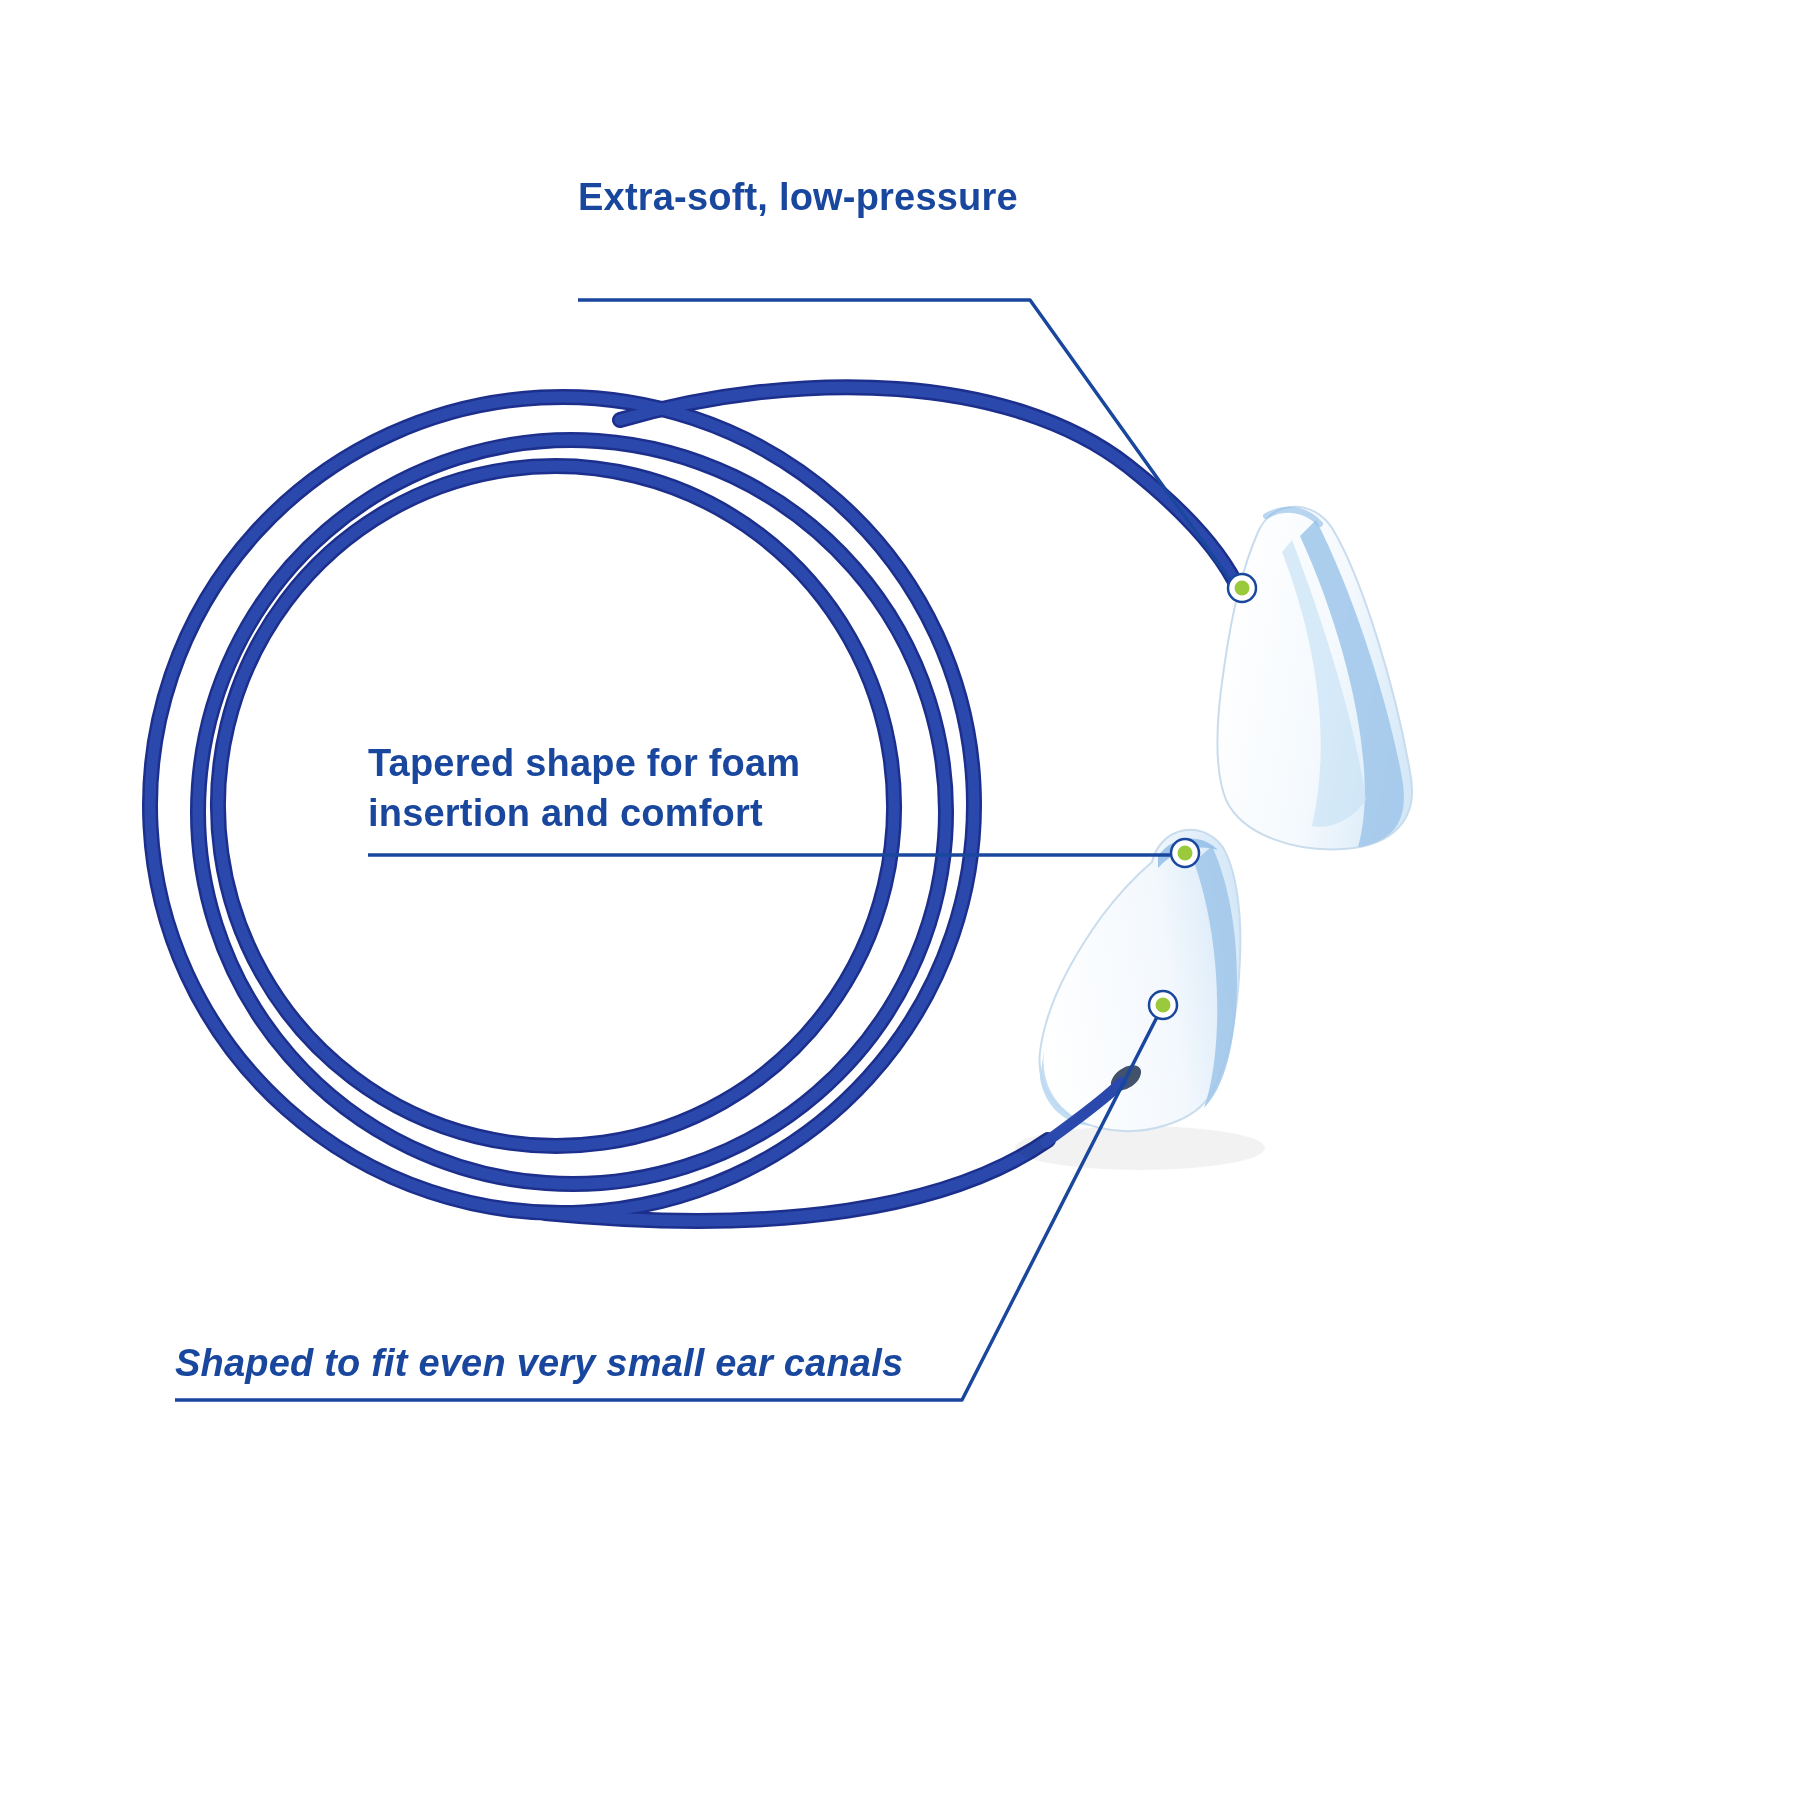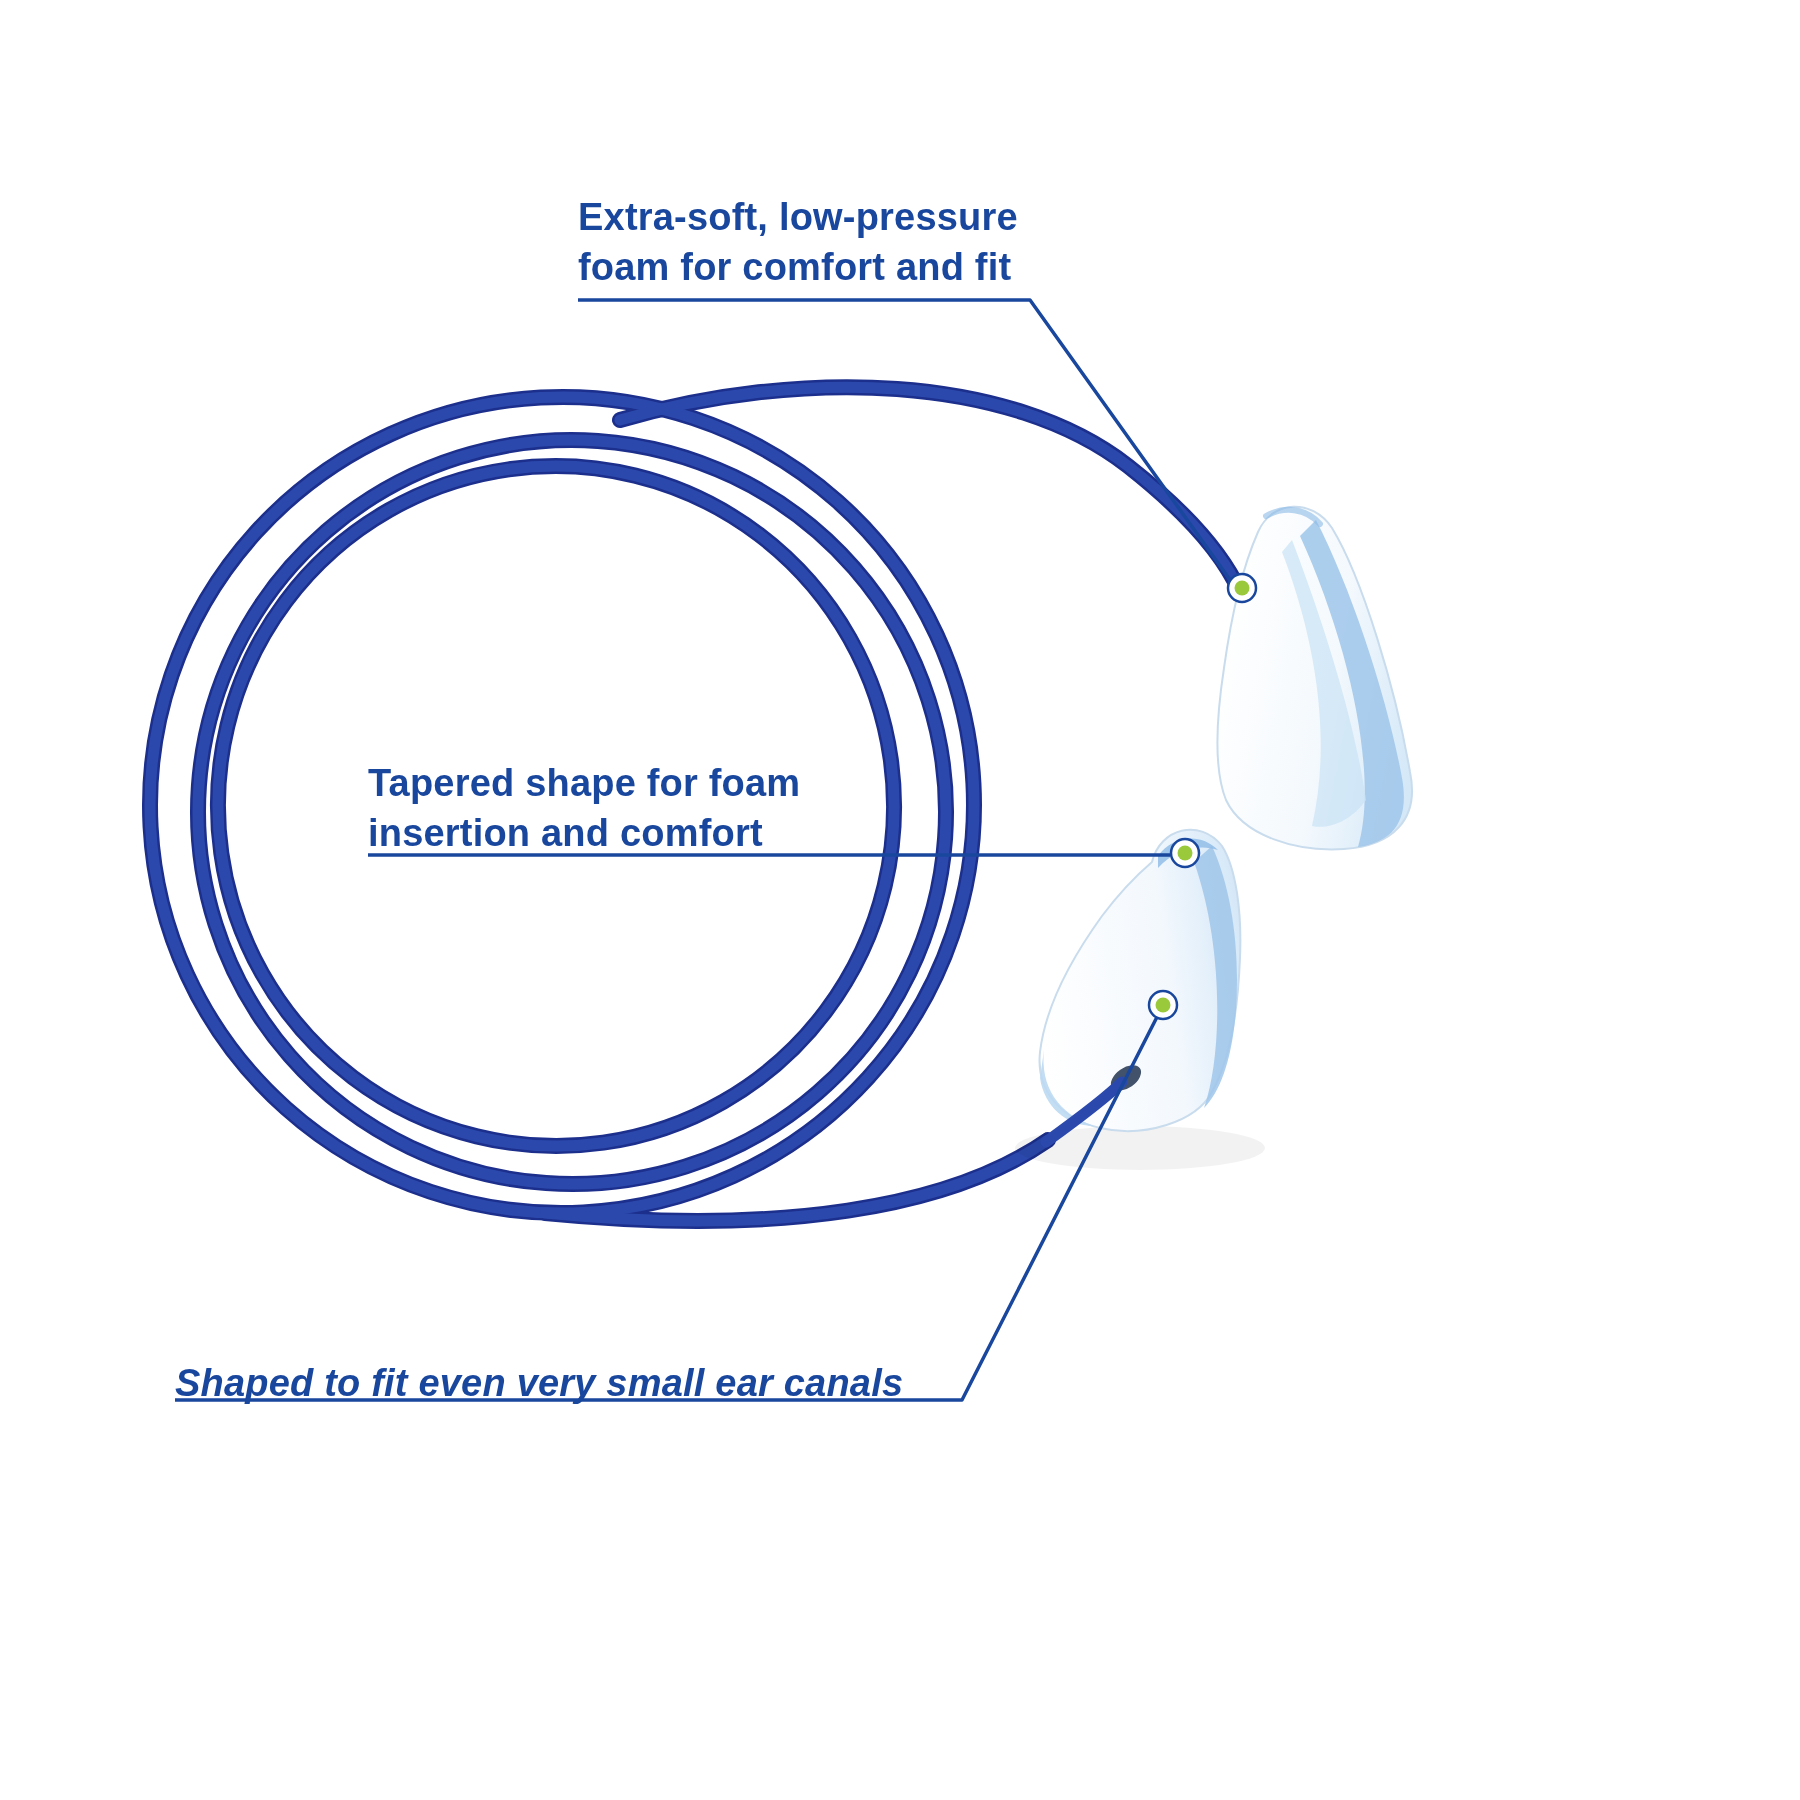--- a/index.html
+++ b/index.html
@@ -20,21 +20,20 @@
   }
   .art{position:absolute;inset:0;width:1800px;height:1800px;}
   .annotation{
     position:absolute;
     color:var(--text-blue);
     font-size:38px;
     font-weight:700;
     line-height:50px;
     letter-spacing:0.2px;
     white-space:nowrap;
-    margin-top:20px;
   }
   .ann-foam{left:578px;top:172px;}
   .ann-taper{left:368px;top:738px;}
   .ann-fit{left:175px;top:1338px;font-style:italic;}
   .cord-under{fill:none;stroke:var(--cord-dark);stroke-width:16;stroke-linecap:round;}
   .cord-main{fill:none;stroke:var(--cord-blue);stroke-width:11;stroke-linecap:round;}
   .leader{fill:none;stroke:var(--leader-blue);stroke-width:3.5;stroke-linejoin:round;}
   .marker-ring{fill:#ffffff;stroke:var(--leader-blue);stroke-width:2.5;}
   .marker-core{fill:var(--marker-green);}
 </style>
@@ -133,21 +132,20 @@
       </g>
       <g>
         <circle class="marker-ring" cx="1163" cy="1005" r="14"></circle>
         <circle class="marker-core" cx="1163" cy="1005" r="7.5"></circle>
       </g>
     </g>
   </svg>
 
   <div class="annotation ann-foam">
     <div>Extra-soft, low-pressure</div>
-    <div>foam for comfort and fit</div>
   </div>
 
   <div class="annotation ann-taper">
     <div>Tapered shape for foam</div>
     <div>insertion and comfort</div>
   </div>
 
   <div class="annotation ann-fit">
     <div>Shaped to fit even very small ear canals</div>
   </div>

